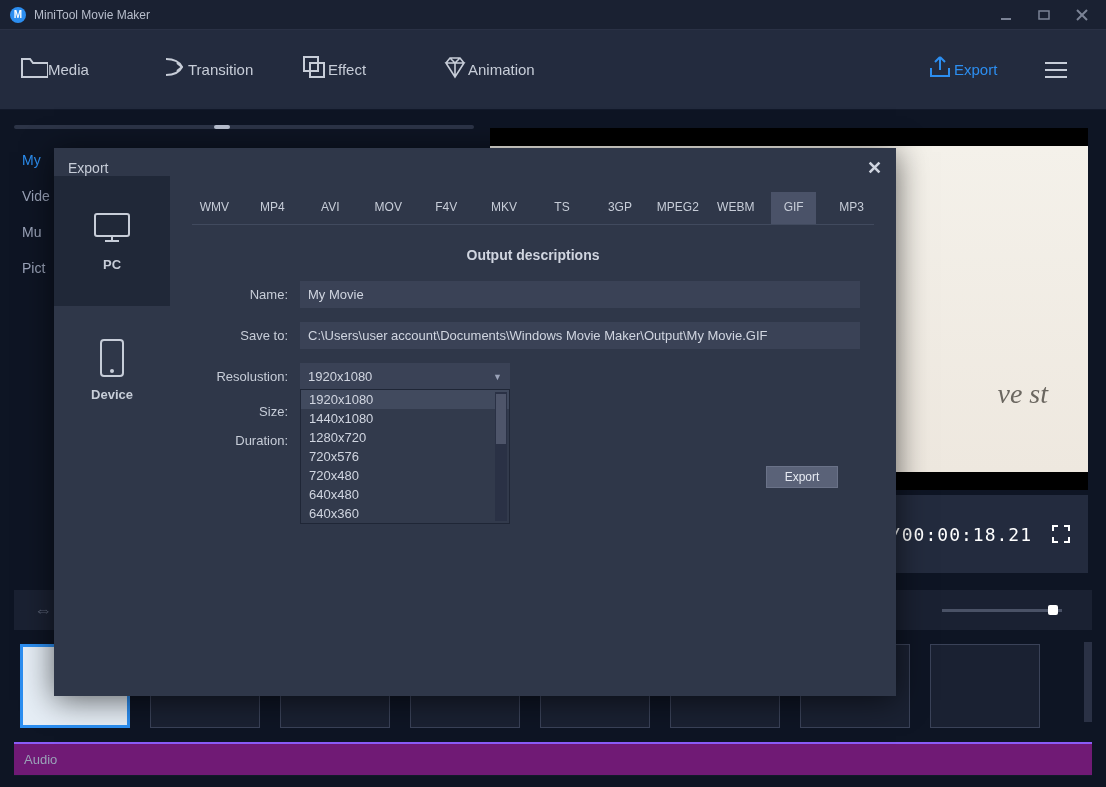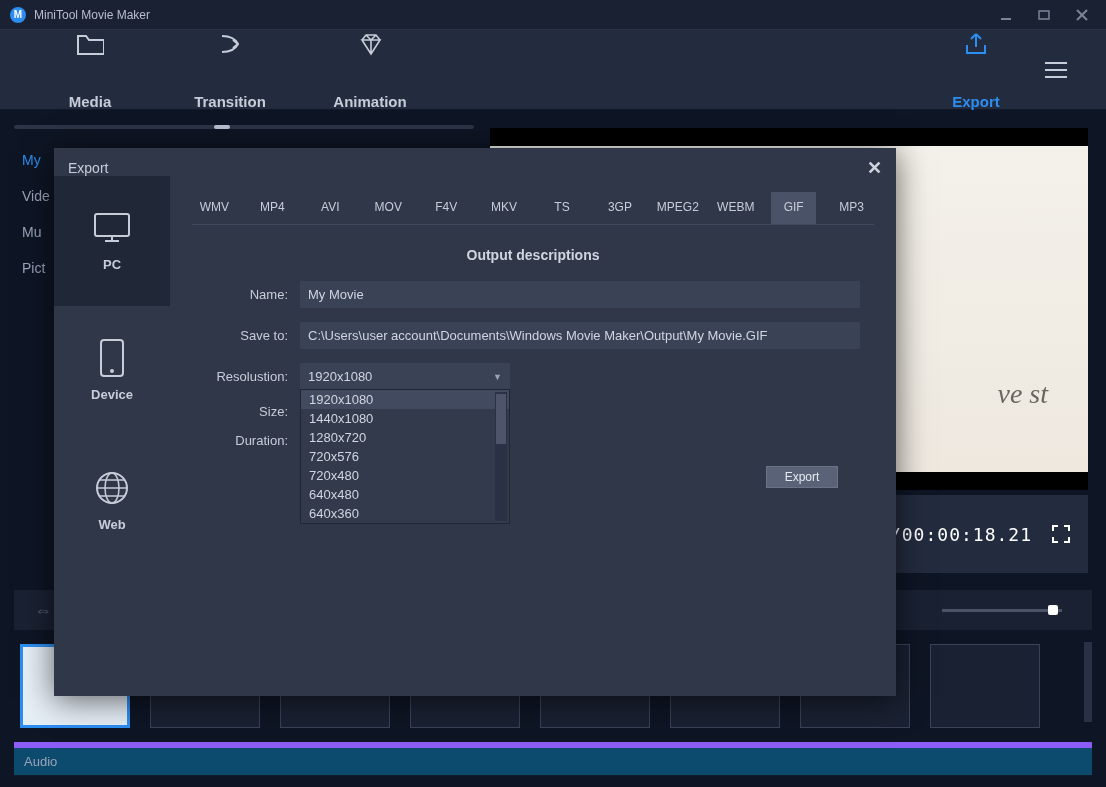--- a/index.html
+++ b/index.html
@@ -7,21 +7,21 @@
 
   
   .titlebar { height: 30px; background: #1a2132; display: flex; align-items: center; padding: 0 10px; border-bottom: 1px solid #2a3145; }
   .titlebar .logo { width: 16px; height: 16px; border-radius: 50%; background: #2c8ef0; margin-right: 8px; display:flex; align-items:center; justify-content:center; color:#fff; font-size:10px; font-weight:bold;}
   .titlebar .title { color: #b8becc; font-size: 12px; flex: 1; }
   .win-btns { display: flex; gap: 22px; margin-right: 6px; }
   .win-btn { width: 16px; height: 16px; display: flex; align-items: center; justify-content: center; color: #7b8396; cursor: pointer; }
 
   
   .toolbar { height: 80px; background: #232b3e; display: flex; align-items: center; padding: 0 20px; gap: 0; border-bottom: 1px solid #12192a; }
-  .tool-item { display: flex; flex-direction: column; align-items: center; justify-content: space-between; width: 140px; height: 80px; cursor: pointer; color: #c7cdd8; font-weight: bold; }
+  .tool-item { display: flex; flex-direction: row; align-items: center; justify-content: flex-start; width: 140px; height: 80px; cursor: pointer; color: #c7cdd8; }
   .tool-item .ticon { width: 28px; height: 28px; margin-bottom: 6px; display: flex; align-items: center; justify-content: center; }
   .tool-item .tlabel { font-size: 15px; }
   .tool-item.active { color: #2c8ef0; }
   .toolbar-spacer { flex: 1; }
   .hamburger { width: 60px; display: flex; align-items: center; justify-content: center; cursor: pointer; }
   .scroll-strip { position: absolute; top: 125px; left: 14px; width: 460px; height: 4px; background: #2c3447; border-radius: 2px; }
   .scroll-strip .thumb { position: absolute; left: 200px; width: 16px; height: 4px; background: #b9c0d0; border-radius: 2px; }
 
   .side-list { position: absolute; top: 152px; left: 22px; color: #9aa3b8; font-size: 14px; }
   .side-list .item { margin-bottom: 20px; cursor: pointer; }
@@ -44,21 +44,21 @@
   .zoom-slider { width: 120px; height: 3px; background:#4a5266; position: relative; margin-right:10px; }
   .zoom-slider .knob { position:absolute; right: 4px; top: -4px; width:10px; height:10px; background:#fff; border-radius:2px; }
 
   
   .timeline { position:absolute; top: 640px; left: 20px; right: 20px; height: 92px; display:flex; gap: 20px; align-items:center; }
   .thumb-frame { width: 110px; height: 84px; border: 1px solid #3a4258; background: #1a2132; position:relative; }
   .thumb-frame.sel { border: 3px solid #2c8ef0; background:#e6eef6; }
   .thumb-frame .mini { position:absolute; top:8px; left:8px; color:#5c6478; font-size:9px; }
   .timeline .scroll { position:absolute; right:-6px; top: 2px; width: 8px; height: 80px; background:#2a3145; }
 
-  .audio-label { position:absolute; top: 742px; left: 14px; right:14px; height: 34px; background:#0c4a6e; display:flex; align-items:center; padding: 0 10px; color:#9aa3b8; border-top:6px solid #8b5cf6; border-bottom:1px solid #12192a;}
+  .audio-label { position:absolute; top: 742px; left: 14px; right:14px; height: 34px; background:#701a75; display:flex; align-items:center; padding: 0 10px; color:#9aa3b8; border-top:2px solid #8b5cf6; border-bottom:1px solid #12192a;}
 
   
   .dialog { position: absolute; top: 148px; left: 54px; width: 842px; height: 548px; background: #2f3749; box-shadow: 0 4px 30px rgba(0,0,0,0.6); z-index: 100; display:flex; }
   .dlg-header { position:absolute; top:0; left:0; right:0; height: 40px; display:flex; align-items:center; padding: 0 14px; }
   .dlg-header .dlg-title { color:#c7cdd8; font-size: 14px; }
   .dlg-header .dlg-close { margin-left:auto; color:#d0d5e0; font-weight:bold; font-size:18px; cursor:pointer; }
 
   .dlg-left { width: 116px; background:#2f3749; padding-top: 28px; display:flex; flex-direction:column; }
   .dlg-left .tab { height: 130px; display:flex; flex-direction:column; align-items:center; justify-content:center; cursor:pointer; color:#c7cdd8; }
   .dlg-left .tab.active { background:#202838; }
@@ -125,20 +125,29 @@
     <div class="tlabel">Media</div>
   </div>
   <div class="tool-item">
     <div class="ticon">
         <svg width="28" height="24">
           <path d="M6 4 Q18 4 22 12 Q18 20 6 20" fill="none" stroke="#c7cdd8" stroke-width="2"></path>
           <path d="M22 12 L17 8 M22 12 L17 16" stroke="#c7cdd8" stroke-width="2" fill="none"></path>
         </svg>
       </div>
     <div class="tlabel">Transition</div>
+  </div>
+  <div class="tool-item">
+    <div class="ticon">
+        <svg width="26" height="26">
+          <rect x="3" y="3" width="14" height="14" fill="none" stroke="#c7cdd8" stroke-width="2"></rect>
+          <rect x="9" y="9" width="14" height="14" fill="none" stroke="#c7cdd8" stroke-width="2"></rect>
+        </svg>
+      </div>
+    <div class="tlabel">Effect</div>
   </div>
   <div class="tool-item">
     <div class="ticon">
         <svg width="30" height="24">
           <path d="M6 8 L24 8 L15 22 Z M6 8 L10 3 L20 3 L24 8 M10 3 L15 8 M20 3 L15 8 M15 8 L15 22" fill="none" stroke="#c7cdd8" stroke-width="1.6"></path>
         </svg>
       </div>
     <div class="tlabel">Animation</div>
   </div>
   <div class="toolbar-spacer"></div>
@@ -236,32 +245,20 @@
       <div class="dlabel">PC</div>
     </div>
     <div class="tab">
       <div class="dicon">
           <svg width="28" height="40">
             <rect x="3" y="2" width="22" height="36" rx="3" fill="none" stroke="#c7cdd8" stroke-width="2"></rect>
             <circle cx="14" cy="33" r="2" fill="#c7cdd8"></circle>
           </svg>
         </div>
       <div class="dlabel">Device</div>
-    </div>
-    <div class="tab">
-      <div class="dicon">
-          <svg width="38" height="38">
-            <circle cx="19" cy="19" r="15" fill="none" stroke="#c7cdd8" stroke-width="2"></circle>
-            <ellipse cx="19" cy="19" rx="7" ry="15" fill="none" stroke="#c7cdd8" stroke-width="1.5"></ellipse>
-            <line x1="4" y1="19" x2="34" y2="19" stroke="#c7cdd8" stroke-width="1.5"></line>
-            <line x1="6" y1="11" x2="32" y2="11" stroke="#c7cdd8" stroke-width="1.5"></line>
-            <line x1="6" y1="27" x2="32" y2="27" stroke="#c7cdd8" stroke-width="1.5"></line>
-          </svg>
-        </div>
-      <div class="dlabel">Web</div>
     </div>
   </div>
 
   <div class="dlg-right">
     <div class="fmt-row" id="fmt-row">
         <div class="fmt">WMV</div>
         <div class="fmt">MP4</div>
         <div class="fmt">AVI</div>
         <div class="fmt">MOV</div>
         <div class="fmt">F4V</div>

